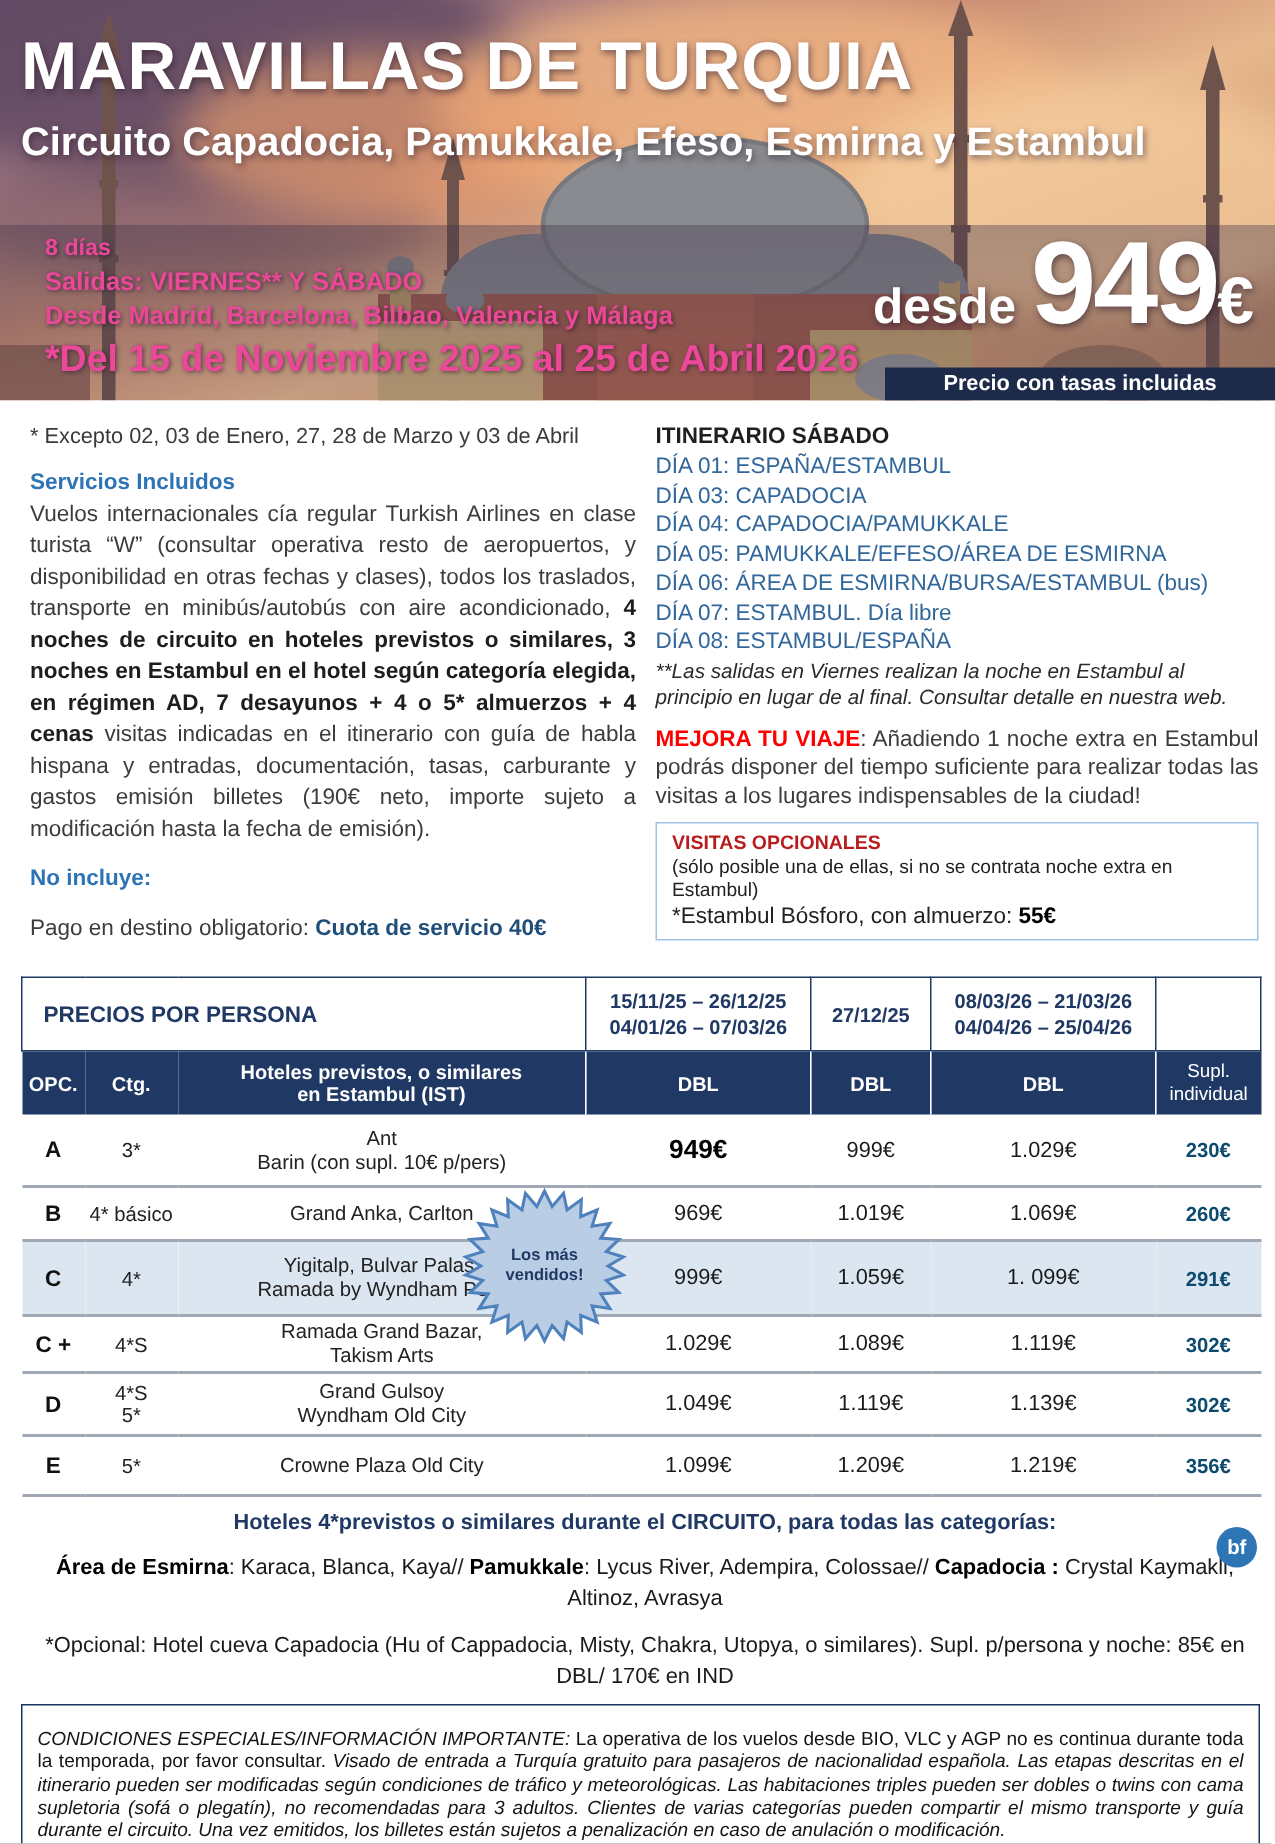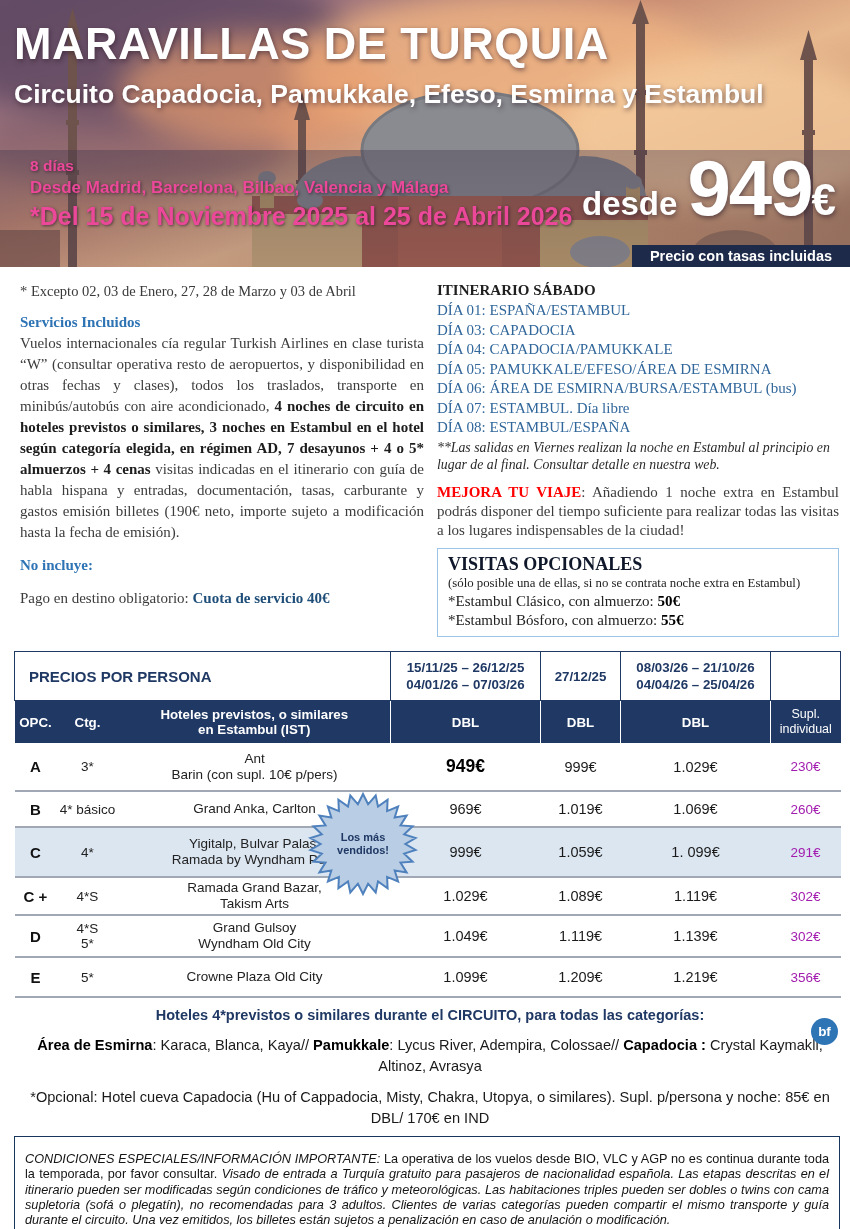--- a/index.html
+++ b/index.html
@@ -24,40 +24,40 @@
   .hero-text h2 { margin:9px 0 0; font-size:26.5px; font-weight:bold; }
   .band-content { position:absolute; left:30px; top:157px; color:#ec4899; text-shadow:1px 1px 3px rgba(40,25,40,.65); }
   .band-line1 { font-size:15.5px; font-weight:bold; }
   .band-line2,.band-line3 { font-size:17px; font-weight:bold; margin-top:3px; }
   .band-line4 { font-size:25px; font-weight:bold; margin-top:4px; }
   .price-group { position:absolute; right:14px; top:152px; display:flex; align-items:baseline;
           color:#fff; text-shadow:1px 2px 5px rgba(40,25,40,.6); }
   .price-prefix { font-size:33px; font-weight:bold; margin-right:10px; }
   .price-number { font-size:78px; font-weight:bold; line-height:72px; letter-spacing:-2px; }
   .price-currency { font-size:44px; font-weight:bold; }
-  .tax-strip { position:absolute; right:0; bottom:0; width:218px; height:22px; background:#1e2a4a;
+  .tax-strip { position:absolute; right:0; bottom:0; width:260px; height:22px; background:#1e2a4a;
           color:#fff; font-size:14.5px; font-weight:bold; text-align:center; line-height:22px; }
 
   
-  .columns { position:relative; height:378px;font-family:Liberation Serif, serif; }
+  .columns { position:relative; height:378px; }
   .col-left  { position:absolute; left:20px;  top:0; width:404px; }
   .col-right { position:absolute; left:437px; top:0; width:402px; }
   .excepto { margin:16px 0 0; font-size:14.5px; color:#3a3a3a; }
   .blue-h { margin:14px 0 1px; font-size:15px; color:#2e74b5; font-weight:bold; }
   .body-text { margin:2px 0 0; font-size:15px; line-height:21px; color:#3c3c3c; text-align:justify; }
   .body-text strong { color:#1d1d1d; }
   .pago { margin:16px 0 0; font-size:15px; color:#3c3c3c; }
   .pago strong { color:#1f4e79; }
   .itin-title { margin:15px 0 2px; font-size:15px; font-weight:bold; color:#1f1f1f; }
   .itin-day { font-size:15px; line-height:19.5px; color:#31679b; }
   .itin-note { margin:1px 0 0; font-size:13.8px; font-style:italic; color:#2a2a2a; line-height:17px; }
   .mejora { margin:10px 0 0; font-size:15px; line-height:19px; text-align:justify; color:#3c3c3c; }
   .mejora strong { color:#ff0000; }
   .visitas-box { margin-top:8px; border:1.6px solid #9dc3e6; padding:5px 10px 7px; }
-  .vb-title { font-size:18px; font-weight:bold; color:#0f172a; }
+  .vb-title { font-size:13px; font-weight:bold; color:#b91c1c; }
   .vb-sub { font-size:12.8px; color:#222; margin-top:1px; }
   .vb-item { font-size:15px; color:#222; margin-top:2px; }
   .vb-item strong { color:#000; }
 
   
   .prices-table { width:826px; margin:6px 0 0 14px; border-collapse:collapse; table-layout:fixed; }
   .prices-table th, .prices-table td { padding:2px 3px; vertical-align:middle; text-align:center; }
   .hrow1 th { border:1.5px solid #1f3864; background:#fff; color:#1f3864; font-weight:bold;
               font-size:13.3px; white-space:pre-line; line-height:17px; height:44px; }
   .hrow1 th.pp-title { text-align:left; padding-left:14px; font-size:15px; }
@@ -65,21 +65,21 @@
               white-space:pre-line; line-height:15px; height:38px; }
   .hrow2 th.wsep { border-left:1.5px solid #fff; }
   .hrow2 th.supl-h { font-weight:normal; font-size:12.5px; }
   tbody tr + tr { border-top:2.5px solid #9fa8b4; }
   tbody tr:last-child { border-bottom:2.5px solid #9fa8b4; }
   td.opc { font-weight:bold; font-size:15px; color:#111; }
   td.ctg { font-size:13.5px; color:#222; white-space:pre-line; line-height:15px; }
   td.hotels { font-size:13.5px; color:#222; white-space:pre-line; line-height:16px; }
   td.price { font-size:14.5px; color:#1a1a1a; }
   td.price.featured { font-size:17.5px; font-weight:bold; color:#000; }
-  td.supl { font-size:13.5px; color:#a21caf; }
+  td.supl { font-size:13.5px; color:#0c4a6e;font-weight:bold; }
   tr.highlight { background:#dce6f1; }
 
   .badge { position:absolute; left:308px; top:792px; width:110px; height:104px; }
   .badge svg { position:absolute; inset:0; }
   .badge-text { position:absolute; inset:0; display:flex; align-items:center; justify-content:center;
           text-align:center; font-size:11px; font-weight:bold; color:#1f3864;
           white-space:pre-line; line-height:13px; }
 
   
   .hotels { position:relative; margin:8px 10px 0 20px;text-align:center; }
@@ -148,20 +148,21 @@
 
     <div class="hero-overlay"></div>
 
     <div class="hero-text">
       <h1>MARAVILLAS DE TURQUIA</h1>
       <h2>Circuito Capadocia, Pamukkale, Efeso, Esmirna y Estambul</h2>
     </div>
 
     <div class="band-content">
       <div class="band-line1">8 días</div>
+      <div class="band-line2">Salidas:  VIERNES** Y SÁBADO</div>
       <div class="band-line3">Desde Madrid, Barcelona, Bilbao, Valencia y Málaga</div>
       <div class="band-line4">*Del 15 de Noviembre 2025 al 25 de Abril 2026</div>
     </div>
 
     <div class="price-group">
       <span class="price-prefix">desde</span>
       <span class="price-number">949</span>
       <span class="price-currency">€</span>
     </div>
 
@@ -186,21 +187,20 @@
         <div class="itin-day">DÍA 05: PAMUKKALE/EFESO/ÁREA DE ESMIRNA</div>
         <div class="itin-day">DÍA 06: ÁREA DE ESMIRNA/BURSA/ESTAMBUL (bus)</div>
         <div class="itin-day">DÍA 07: ESTAMBUL. Día libre</div>
         <div class="itin-day">DÍA 08: ESTAMBUL/ESPAÑA</div>
       </div>
       <p class="itin-note">**Las salidas en Viernes realizan la noche en Estambul al principio en lugar de al final. Consultar detalle en nuestra web.</p>
       <p class="mejora"><strong>MEJORA TU VIAJE</strong><span>: Añadiendo 1 noche extra en Estambul podrás disponer del tiempo suficiente para realizar todas las visitas a los lugares indispensables de la ciudad!</span></p>
       <div class="visitas-box">
         <div class="vb-title">VISITAS OPCIONALES</div>
         <div class="vb-sub">(sólo posible una de ellas, si no se contrata noche extra en Estambul)</div>
-        <div class="vb-item"><span>*Estambul Clásico, con almuerzo: </span><strong>50€</strong></div>
         <div class="vb-item"><span>*Estambul Bósforo, con almuerzo: </span><strong>55€</strong></div>
       </div>
     </div>
   </div>
 
   <table class="prices-table">
     <colgroup>
       <col style="width:42px">
         <col style="width:62px">
         <col style="width:272px">
@@ -208,21 +208,21 @@
         <col style="width:80px">
         <col style="width:150px">
         <col style="width:70px">
     </colgroup>
     <thead>
       <tr class="hrow1">
         <th class="pp-title" colspan="3">PRECIOS POR PERSONA</th>
         <th>15/11/25 – 26/12/25
 04/01/26 – 07/03/26</th>
         <th>27/12/25</th>
-        <th>08/03/26 – 21/10/26
+        <th>08/03/26 – 21/03/26
 04/04/26 – 25/04/26</th>
         <th></th>
       </tr>
       <tr class="hrow2">
         <th>OPC.</th>
         <th>Ctg.</th>
         <th>Hoteles previstos, o similares
 en Estambul (IST)</th>
         <th class="wsep">DBL</th>
         <th class="wsep">DBL</th>

